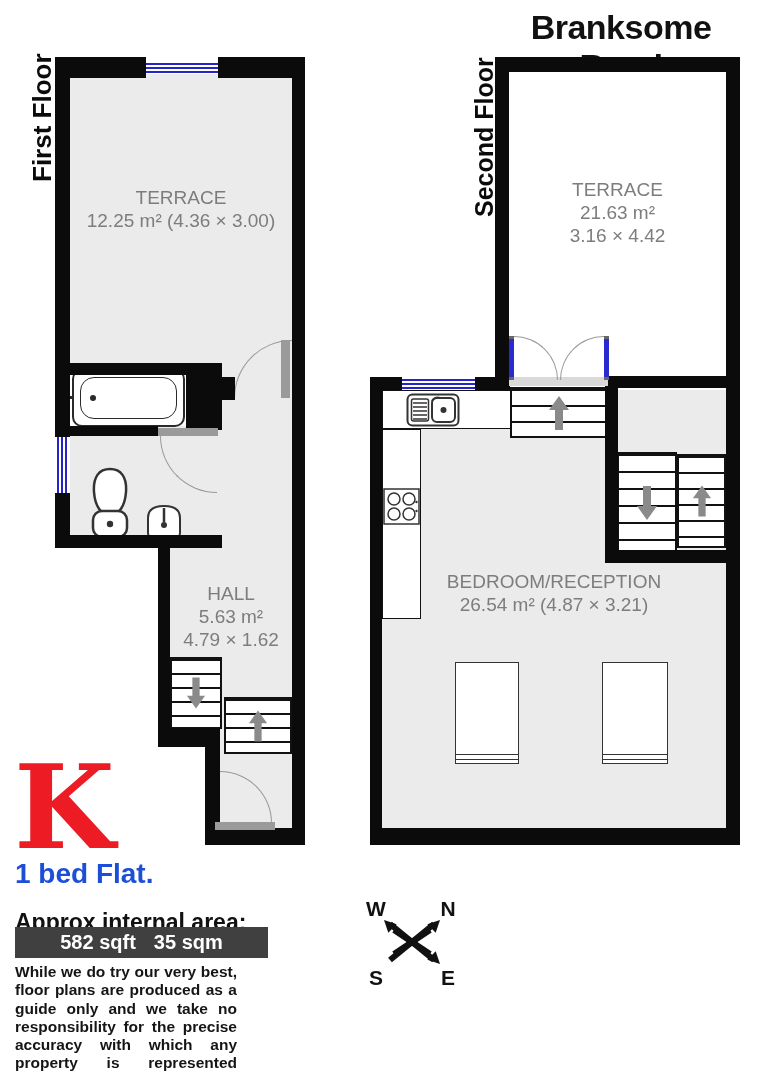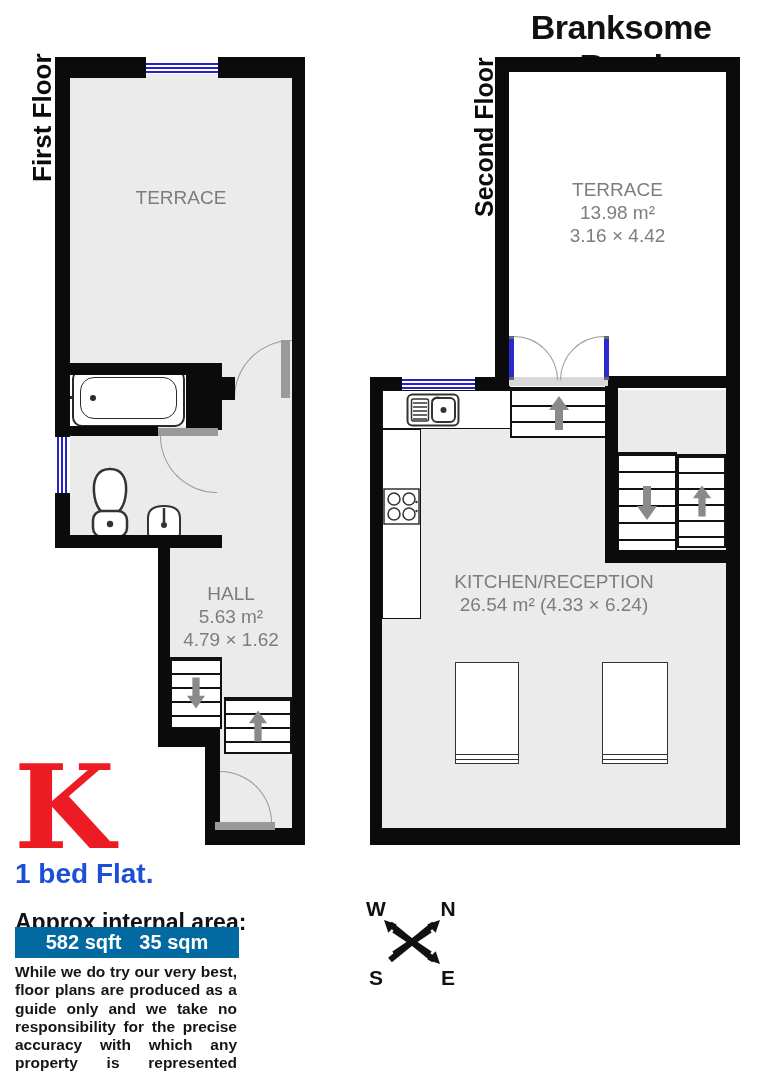--- a/index.html
+++ b/index.html
@@ -102,20 +102,21 @@
     <div class="w" style="left:205px;top:828px;width:100px;height:17px;"></div>
 
     <div class="winh" style="left:146px;top:63px;width:72px;height:10px;"></div>
     <div class="winv" style="left:57px;top:437px;width:10px;height:56px;"></div>
     <div class="gry" style="left:158px;top:428px;width:60px;height:8px;"></div>
     <div class="gry" style="left:281px;top:340px;width:9px;height:58px;"></div>
     <div class="gry" style="left:215px;top:822px;width:60px;height:8px;"></div>
 
     <div class="roomlabel" style="left:70px;top:186px;width:222px;">
       <div>TERRACE</div>
+      <div>12.25 m² (4.36 × 3.00)</div>
     </div>
     <div class="roomlabel" style="left:170px;top:582px;width:122px;">
       <div>HALL</div>
       <div>5.63 m²</div>
       <div>4.79 × 1.62</div>
     </div>
     <div class="floorlabel" style="left:-22px;top:103px;width:128px;height:30px;">First Floor</div>
   </div>
 
   <div>
@@ -187,34 +188,34 @@
     <div class="lgry" style="left:509px;top:377px;width:99px;height:9px;"></div>
     <div class="arc tr" style="left:514px;top:336px;width:44px;height:44px;"></div>
     <div class="arc tl" style="left:560px;top:336px;width:44px;height:44px;"></div>
     <div class="leaf" style="left:509px;top:336px;"></div>
     <div class="leaf" style="left:604px;top:336px;"></div>
 
     <div class="winh" style="left:402px;top:379px;width:73px;height:10px;"></div>
 
     <div class="roomlabel" style="left:509px;top:178px;width:217px;">
       <div>TERRACE</div>
-      <div>13.98 m²</div>
+      <div>21.63 m²</div>
       <div>3.16 × 4.42</div>
     </div>
     <div class="roomlabel" style="left:382px;top:570px;width:344px;">
-      <div>KITCHEN/RECEPTION</div>
-      <div>26.54 m² (4.33 × 6.24)</div>
+      <div>BEDROOM/RECEPTION</div>
+      <div>26.54 m² (4.87 × 3.21)</div>
     </div>
     <div class="floorlabel" style="left:408px;top:127px;width:152px;height:28px;font-size:25px;">Second Floor</div>
   </div>
 
   <div class="logo-k" style="left:14px;top:752px;font-size:116px;color:#ed1c24;">K</div>
   <div class="prop-type" style="left:15px;top:858px;">1 bed Flat.</div>
   <div class="area-head" style="left:15px;top:897px;margin-top:12px;">Approx internal area:</div>
-  <div class="band" style="left:15px;top:927px;width:224px;height:31px;background:#0369a1;">
+  <div class="band" style="left:15px;top:927px;width:253px;height:31px;background:#404040;">
     <span>582 sqft</span>
     <span>35 sqm</span>
   </div>
   <div class="disclaimer" style="left:15px;top:963px;width:222px;">While we do try our very best, floor plans are produced as a guide only and we take no responsibility for the precise accuracy with which any property is represented</div>
 
   <svg class="abs" style="left:350px;top:876px;" width="125" height="135" viewBox="0 0 125 135">
     <line x1="62" y1="66" x2="44" y2="54" stroke="#111" stroke-width="6"></line>
     <line x1="62" y1="66" x2="80" y2="54" stroke="#111" stroke-width="6"></line>
     <line x1="62" y1="66" x2="44" y2="78" stroke="#111" stroke-width="6"></line>
     <line x1="62" y1="66" x2="80" y2="78" stroke="#111" stroke-width="6"></line>

